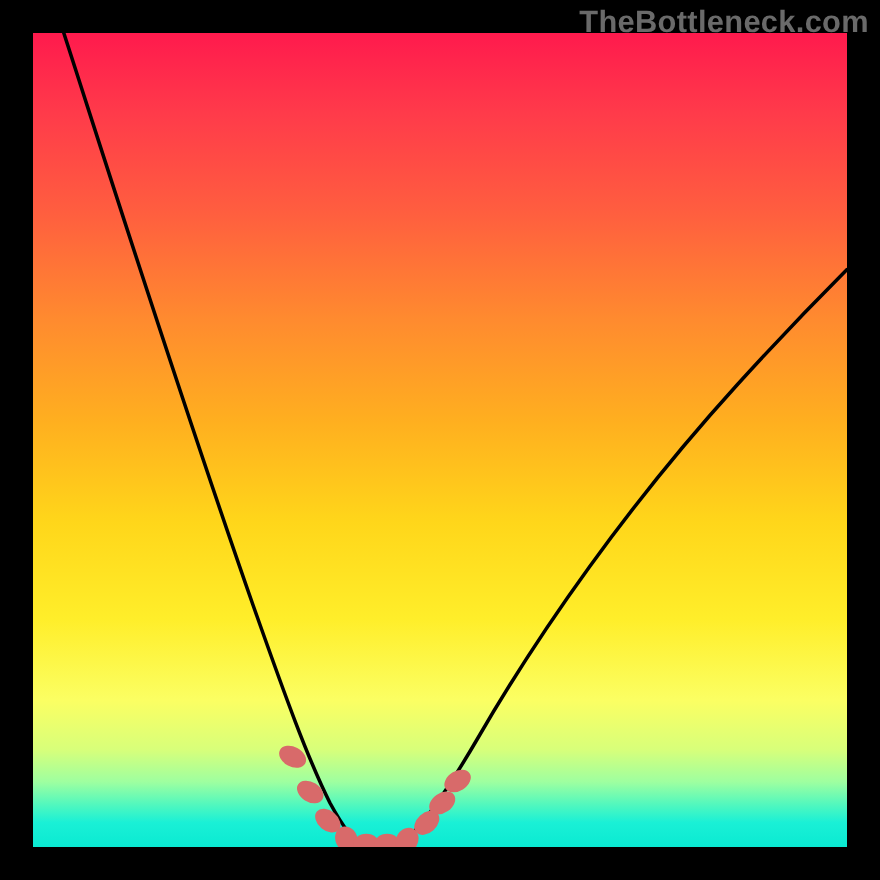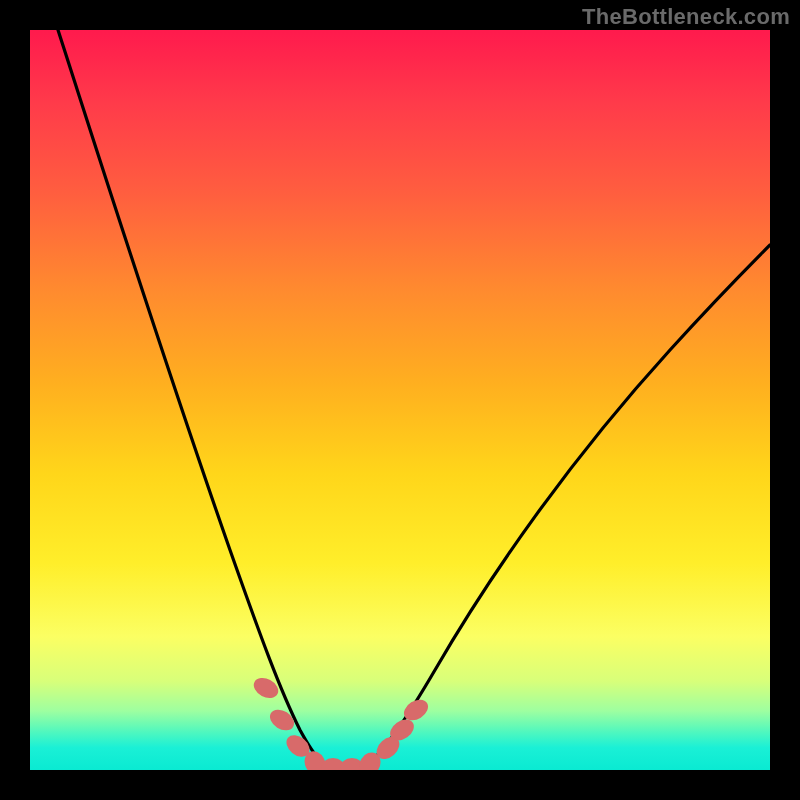--- a/index.html
+++ b/index.html
@@ -38,21 +38,21 @@
       #4cf7c0 95%,
       #1af0d6 97%,
       #0aead2 100%
     );
   }
   .watermark {
     position: absolute;
     top: 4px;
     right: 10px;
     font-family: Arial, Helvetica, sans-serif;
-    font-size: 22px;
+    font-size: 28px;
     font-weight: 600;
     color: #6a6a6a;
     letter-spacing: 0.3px;
   }
   svg.curve {
     position: absolute;
     left: 30px;
     top: 30px;
     width: 740px;
     height: 740px;

